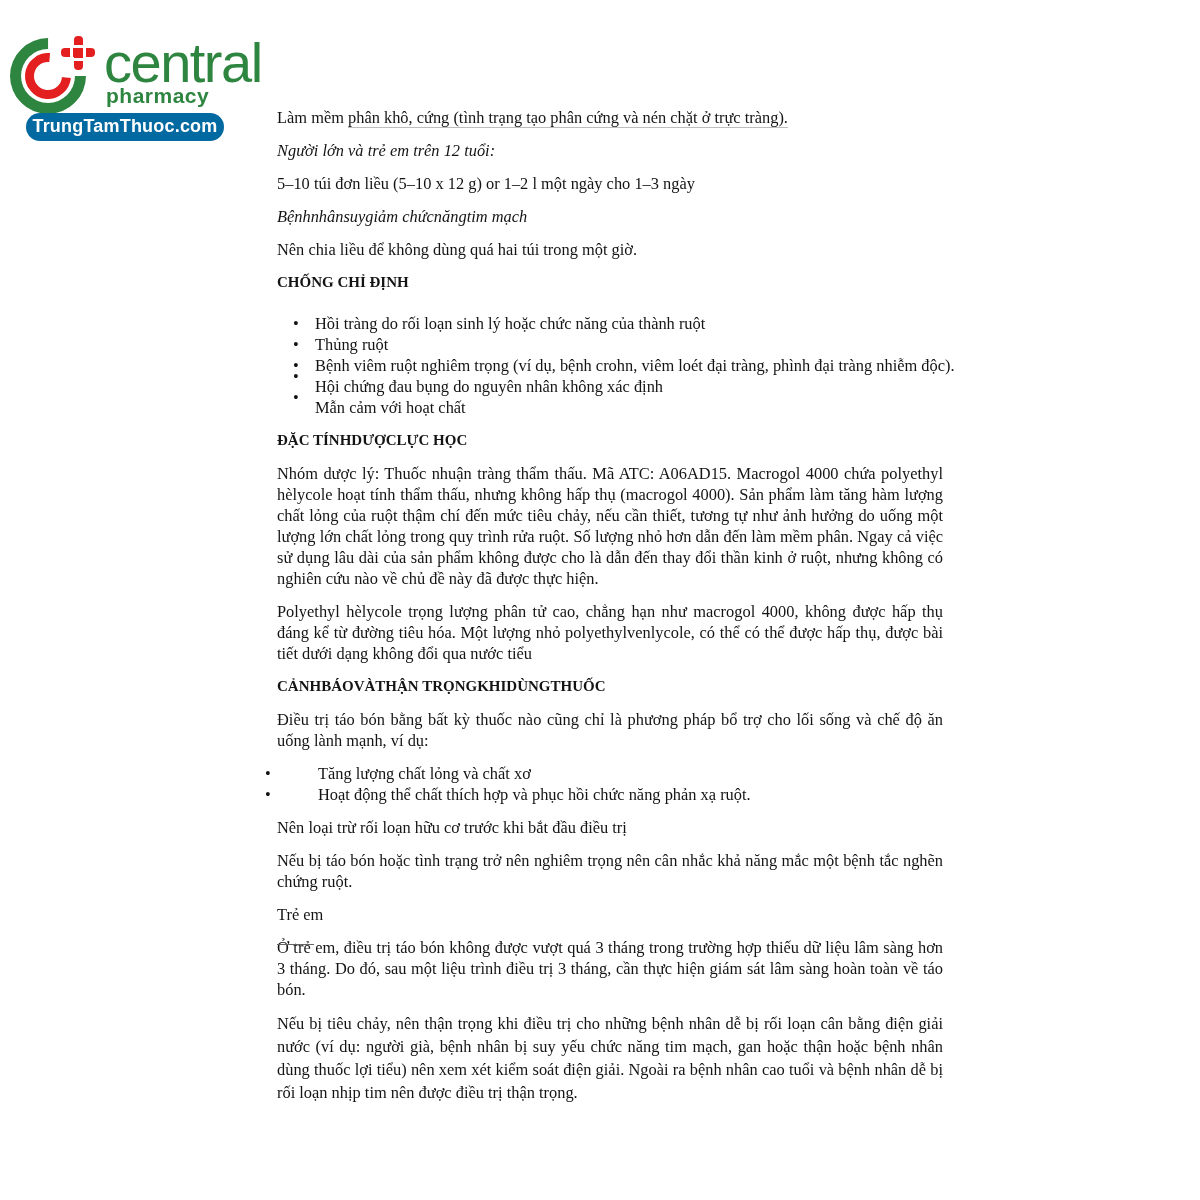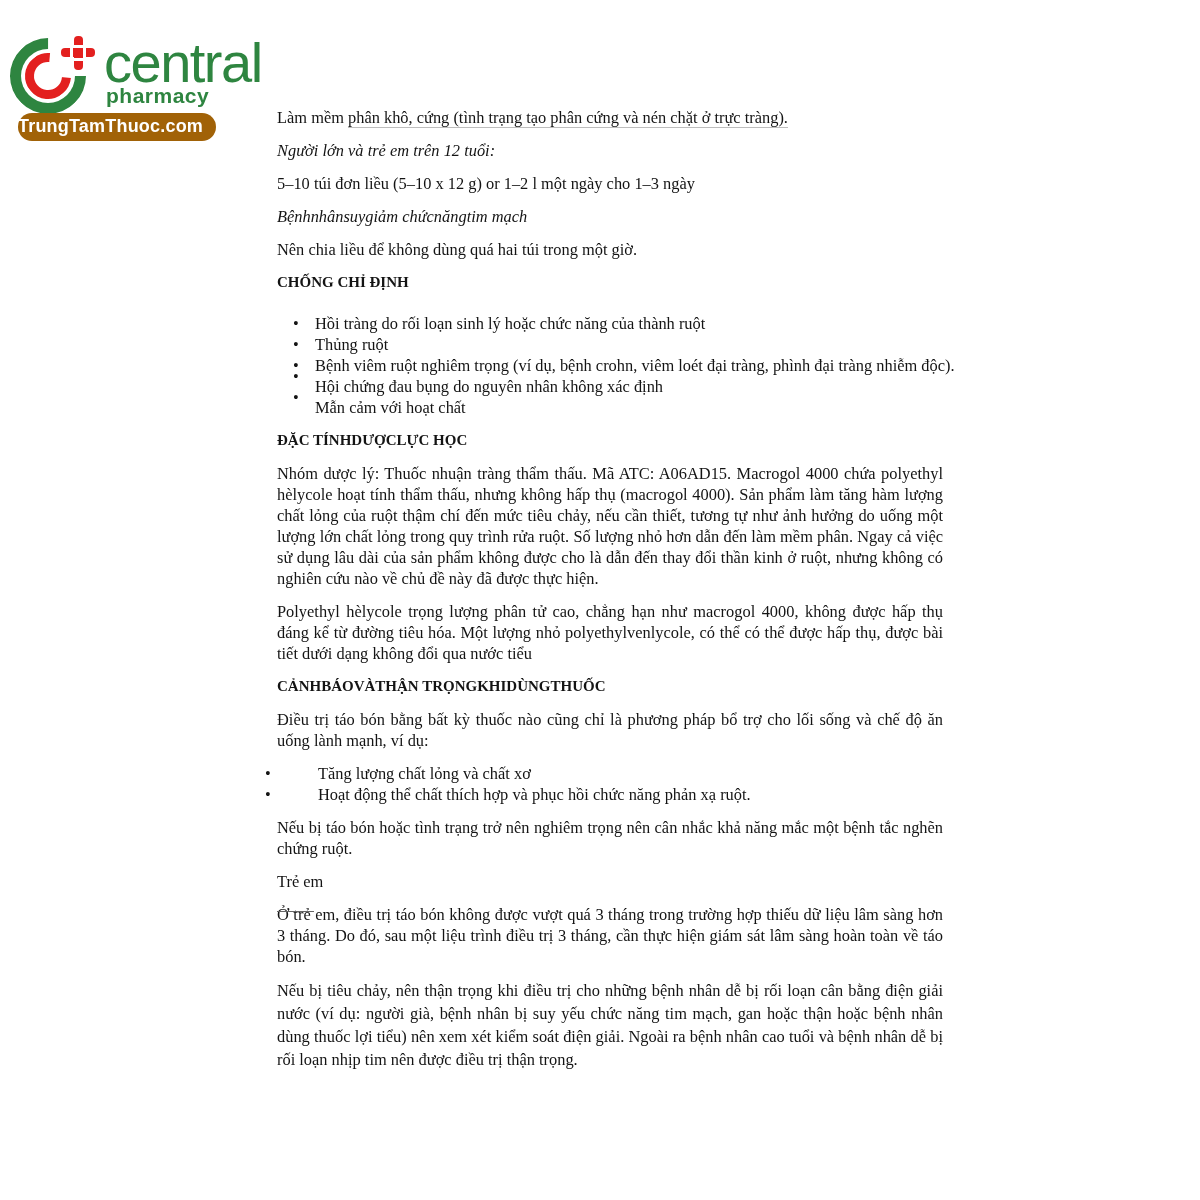--- a/index.html
+++ b/index.html
@@ -28,24 +28,24 @@
   }
   .plus-h {
     position:absolute; left:51px; top:12px; width:34px; height:9px; border-radius:4px;
     background:linear-gradient(to right,#e3201f 0 9px,#ffffff 9px 12px,#e3201f 12px 22px,#ffffff 22px 25px,#e3201f 25px 34px);
   }
   .plus-center { position:absolute; left:64px; top:12px; width:9px; height:9px; background:#e3201f; }
   .logo-text { margin-left:6px; margin-top:6px; font-family:"Liberation Sans", sans-serif; }
   .brand { font-size:56px; font-weight:normal; color:#2e8540; letter-spacing:-1.5px; line-height:42px; }
   .brand-sub { font-size:21px; font-weight:bold; color:#2e8540; letter-spacing:0.5px; margin-top:0px; margin-left:2px; }
   .banner {
-    position:absolute; left:8px; top:77px; width:198px; box-sizing:border-box;
-    background:#a16207; border-radius:14px; padding:3px 0 4px 0;
+    position:absolute; left:16px; top:77px; width:198px; box-sizing:border-box;
+    background:#0369a1; border-radius:14px; padding:3px 0 4px 0;
     color:#ffffff; font-family:"Liberation Sans", sans-serif; font-weight:bold;
-    font-size:18px; letter-spacing:0.2px;
+    font-size:18px; text-align:center; letter-spacing:0.2px;
   }
 
   
   .content {
     position:absolute; left:265px; top:95px; width:690px;
     font-size:16.4px; line-height:21px;
   }
   .content p, .content h2 { margin:12px; padding:0; }
   h2.sec { font-size:15px; font-weight:bold; line-height:21px; }
   .italic { font-style:italic; }
@@ -124,20 +124,21 @@
     <p class="just">Polyethyl hèlycole trọng lượng phân tử cao, chẳng hạn như macrogol 4000, không được hấp thụ đáng kể từ đường tiêu hóa. Một lượng nhỏ polyethylvenlycole, có thể có thể được hấp thụ, được bài tiết dưới dạng không đổi qua nước tiểu</p>
 
     <h2 class="sec mt-sec3">CẢNHBÁOVÀTHẬN TRỌNGKHIDÙNGTHUỐC</h2>
     <p class="just">Điều trị táo bón bằng bất kỳ thuốc nào cũng chỉ là phương pháp bổ trợ cho lối sống và chế độ ăn uống lành mạnh, ví dụ:</p>
 
     <ul class="warn-list">
       <li>Tăng lượng chất lỏng và chất xơ</li>
       <li>Hoạt động thể chất thích hợp và phục hồi chức năng phản xạ ruột.</li>
     </ul>
 
+    <p class="mt-md">Nên loại trừ rối loạn hữu cơ trước khi bắt đầu điều trị</p>
 
     <p class="just mt-md">Nếu bị táo bón hoặc tình trạng trở nên nghiêm trọng nên cân nhắc khả năng mắc một bệnh tắc nghẽn chứng ruột.</p>
 
     <p class="mt-xs">Trẻ em</p>
 
     <p class="just"><span class="overstrike">Ở trẻ</span><span> em, điều trị táo bón không được vượt quá 3 tháng trong trường hợp thiếu dữ liệu lâm sàng hơn 3 tháng. Do đó, sau một liệu trình điều trị 3 tháng, cần thực hiện giám sát lâm sàng hoàn toàn về táo bón.</span></p>
 
     <p class="just mt-3 para-loose">Nếu bị tiêu chảy, nên thận trọng khi điều trị cho những bệnh nhân dễ bị rối loạn cân bằng điện giải nước (ví dụ: người già, bệnh nhân bị suy yếu chức năng tim mạch, gan hoặc thận hoặc bệnh nhân dùng thuốc lợi tiểu) nên xem xét kiểm soát điện giải. Ngoài ra bệnh nhân cao tuổi và bệnh nhân dễ bị rối loạn nhịp tim nên được điều trị thận trọng.</p>
 
   </main>

